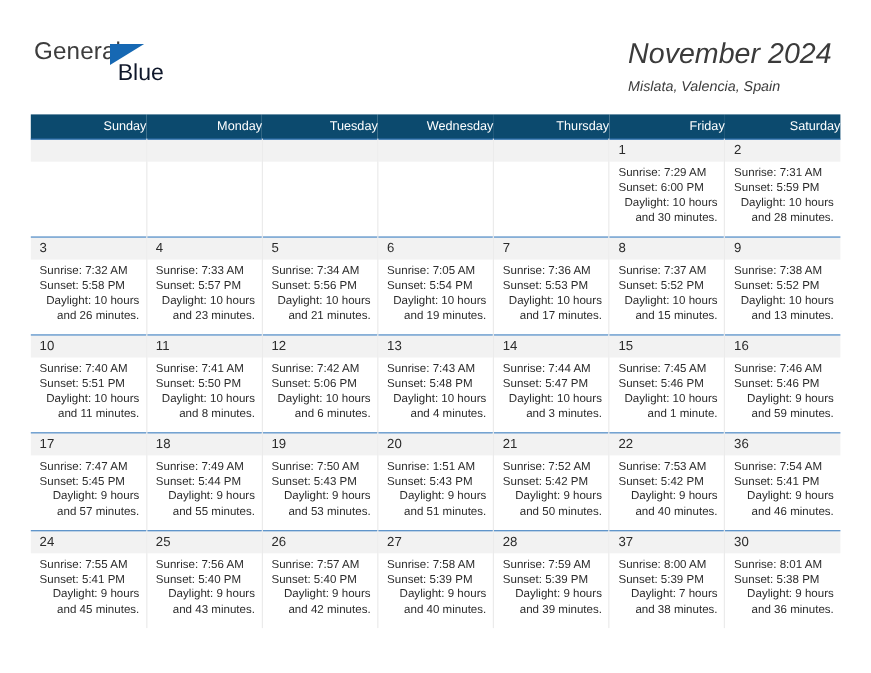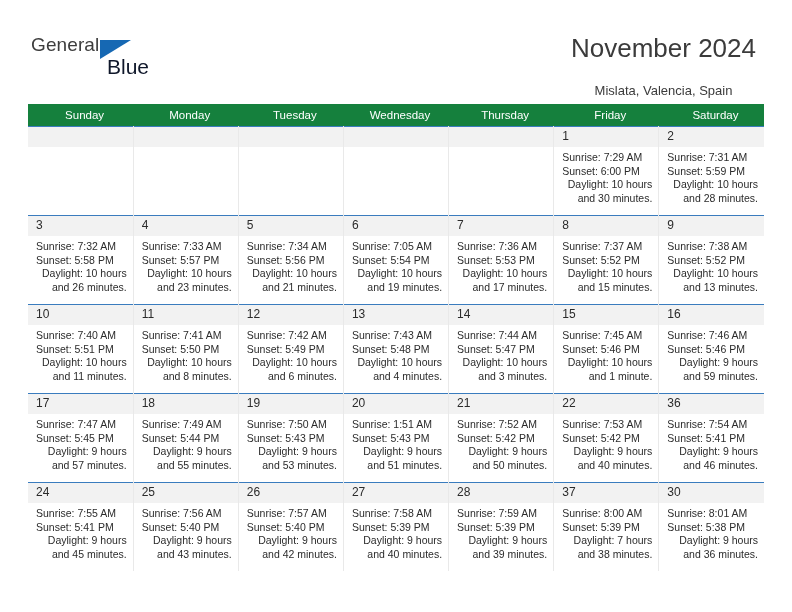--- a/index.html
+++ b/index.html
@@ -33,21 +33,21 @@
     position: absolute;
     left: 31px;
     top: 34px;
     width: 180px;
     height: 50px;
   }
   .logo-general {
     position: absolute;
     left: 0;
     top: 0;
-    font-size: 19px;
+    font-size: 22px;
     color: #3d3d3d;
     letter-spacing: 0.1px;
     font-family: "Liberation Sans", sans-serif;
   }
   .logo-tri {
     position: absolute;
     left: 69px;
     top: 6px;
     width: 0;
     height: 0;
@@ -59,51 +59,52 @@
     left: 76px;
     top: 21px;
     font-size: 21px;
     color: #0f172a;
     font-family: "Liberation Sans", sans-serif;
   }
   .title-block {
     position: absolute;
     right: 36px;
     top: 32px;
-    text-align: center;
+    text-align: left;
+    font-style: italic;
   }
   .month-title {
     font-size: 26px;
     color: #3b3b3b;
     line-height: 32px;
     white-space: nowrap;
   }
   .location {
-    margin-top: 19px;
+    margin-top: 7px;
     font-size: 13px;
     color: #3b3b3b;
     line-height: 16px;
     white-space: nowrap;
   }
 
   
   .calendar {
     position: absolute;
     left: 28px;
     top: 104px;
     width: 736px;
     border-collapse: collapse;
     table-layout: fixed;
   }
   .calendar th {
-    background: #15803d;
+    background: #0c4a6e;
     color: #ffffff;
     font-size: 11.5px;
     font-weight: normal;
-    text-align: center;
+    text-align: right;
     padding: 5px 0 5px 8px;
     height: 12px;
     border: none;
   }
   .calendar td {
     vertical-align: top;
     padding: 0;
     border: none;
     border-top: 1.4px solid #3a7cbe;
     border-right: 1px solid #e9e9e9;
@@ -267,21 +268,21 @@
             <div class="info">
               <div class="">Sunrise: 7:41 AM</div>
               <div class="">Sunset: 5:50 PM</div>
               <div class="wrap">Daylight: 10 hours and 8 minutes.</div>
             </div>
           </td>
           <td>
             <div class="daynum">12</div>
             <div class="info">
               <div class="">Sunrise: 7:42 AM</div>
-              <div class="">Sunset: 5:49 PM</div>
+              <div class="">Sunset: 5:06 PM</div>
               <div class="wrap">Daylight: 10 hours and 6 minutes.</div>
             </div>
           </td>
           <td>
             <div class="daynum">13</div>
             <div class="info">
               <div class="">Sunrise: 7:43 AM</div>
               <div class="">Sunset: 5:48 PM</div>
               <div class="wrap">Daylight: 10 hours and 4 minutes.</div>
             </div>

